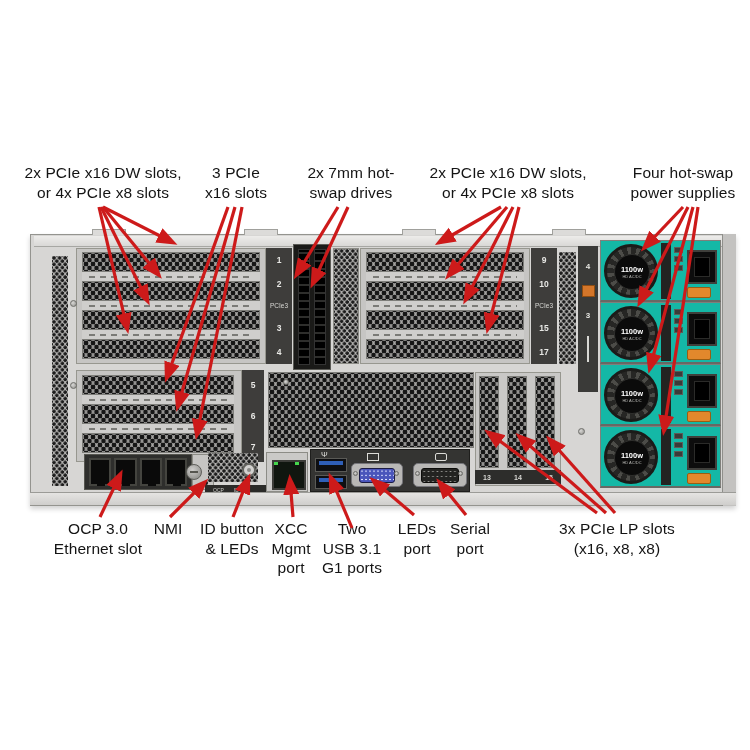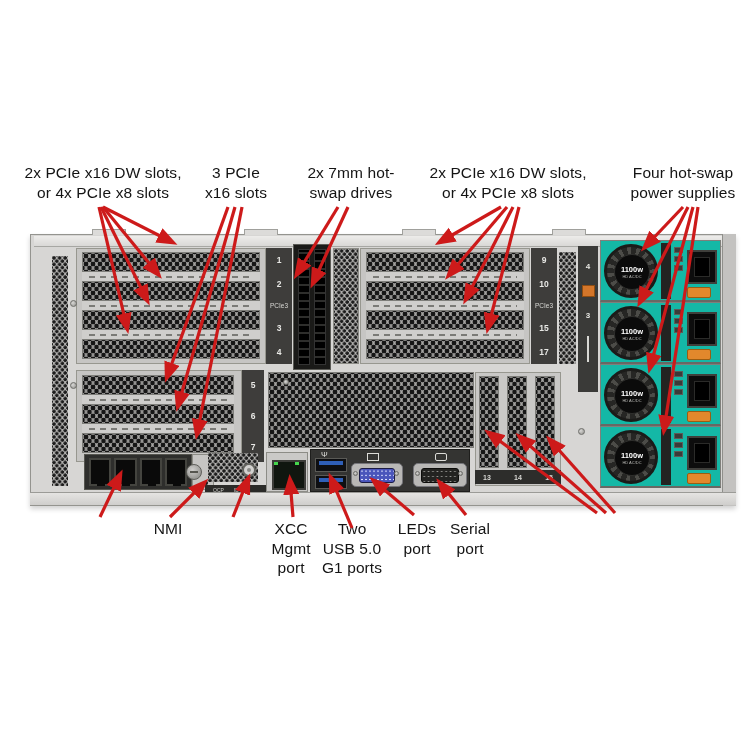--- a/index.html
+++ b/index.html
@@ -286,31 +286,37 @@
     <span>13</span>
     <span>14</span>
     <span>15</span>
   </div>
   <div class="abs screwhead" style="left:578px;top:428px;width:7px;height:7px;"></div>
   <div class="abs screwhead" style="left:70px;top:382px;width:7px;height:7px;"></div>
   <div class="abs screwhead" style="left:70px;top:300px;width:7px;height:7px;"></div>
 
   <div class="abs rail-bottom" style="left:30px;top:492px;width:706px;height:13px;"></div>
 
+  <div class="callout" style="left:48px;top:519px;width:100px;">OCP 3.0
+Ethernet slot</div>
   <div class="callout" style="left:147px;top:519px;width:42px;">NMI</div>
+  <div class="callout" style="left:195px;top:519px;width:74px;">ID button
+&amp; LEDs</div>
   <div class="callout" style="left:267px;top:519px;width:48px;">XCC
 Mgmt
 port</div>
   <div class="callout" style="left:320px;top:519px;width:64px;">Two
-USB 5.0
+USB 3.1
 G1 ports</div>
   <div class="callout" style="left:392px;top:519px;width:50px;">LEDs
 port</div>
   <div class="callout" style="left:444px;top:519px;width:52px;">Serial
 port</div>
+  <div class="callout" style="left:552px;top:519px;width:130px;">3x PCIe LP slots
+(x16, x8, x8)</div>
 
   <svg class="arrows" width="750" height="750" viewBox="0 0 750 750">
     <defs>
       <marker id="ah" markerWidth="7" markerHeight="7" refX="4.6" refY="2.5" orient="auto">
         <path d="M0,0 L6.5,2.5 L0,5 z" fill="#cd1a1a"></path>
       </marker>
     </defs>
     <g stroke="#cd1a1a" stroke-width="3.2" marker-end="url(#ah)">
 
       <line x1="103" y1="207" x2="172" y2="242"></line>

